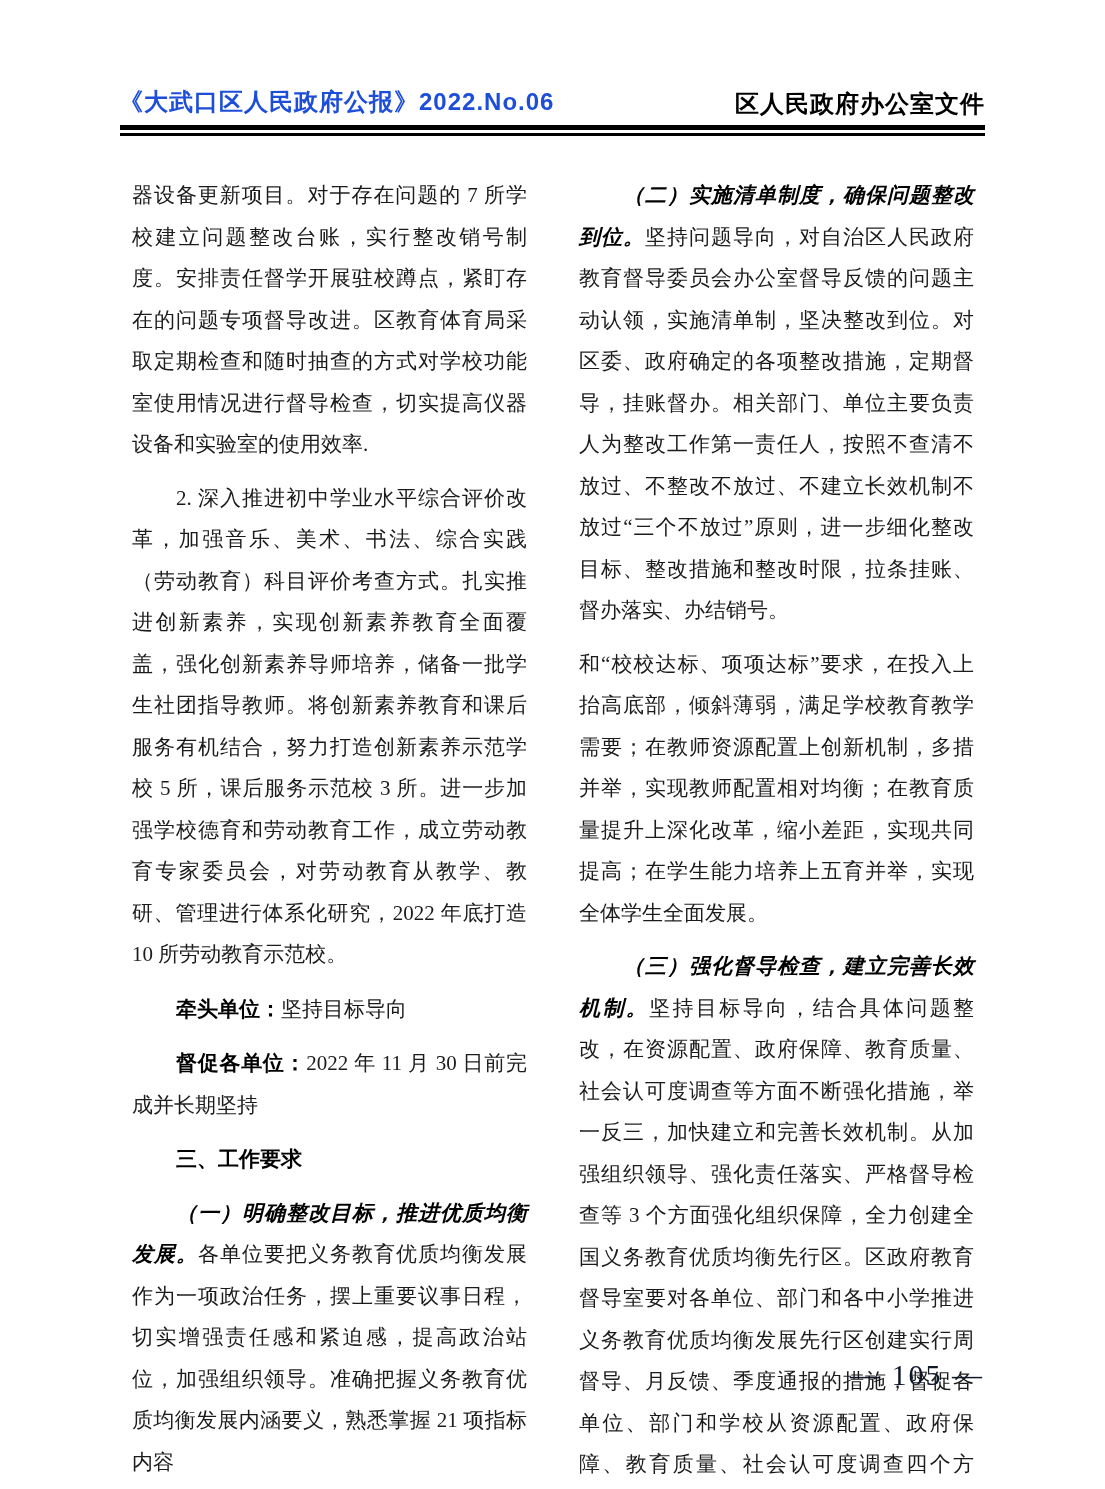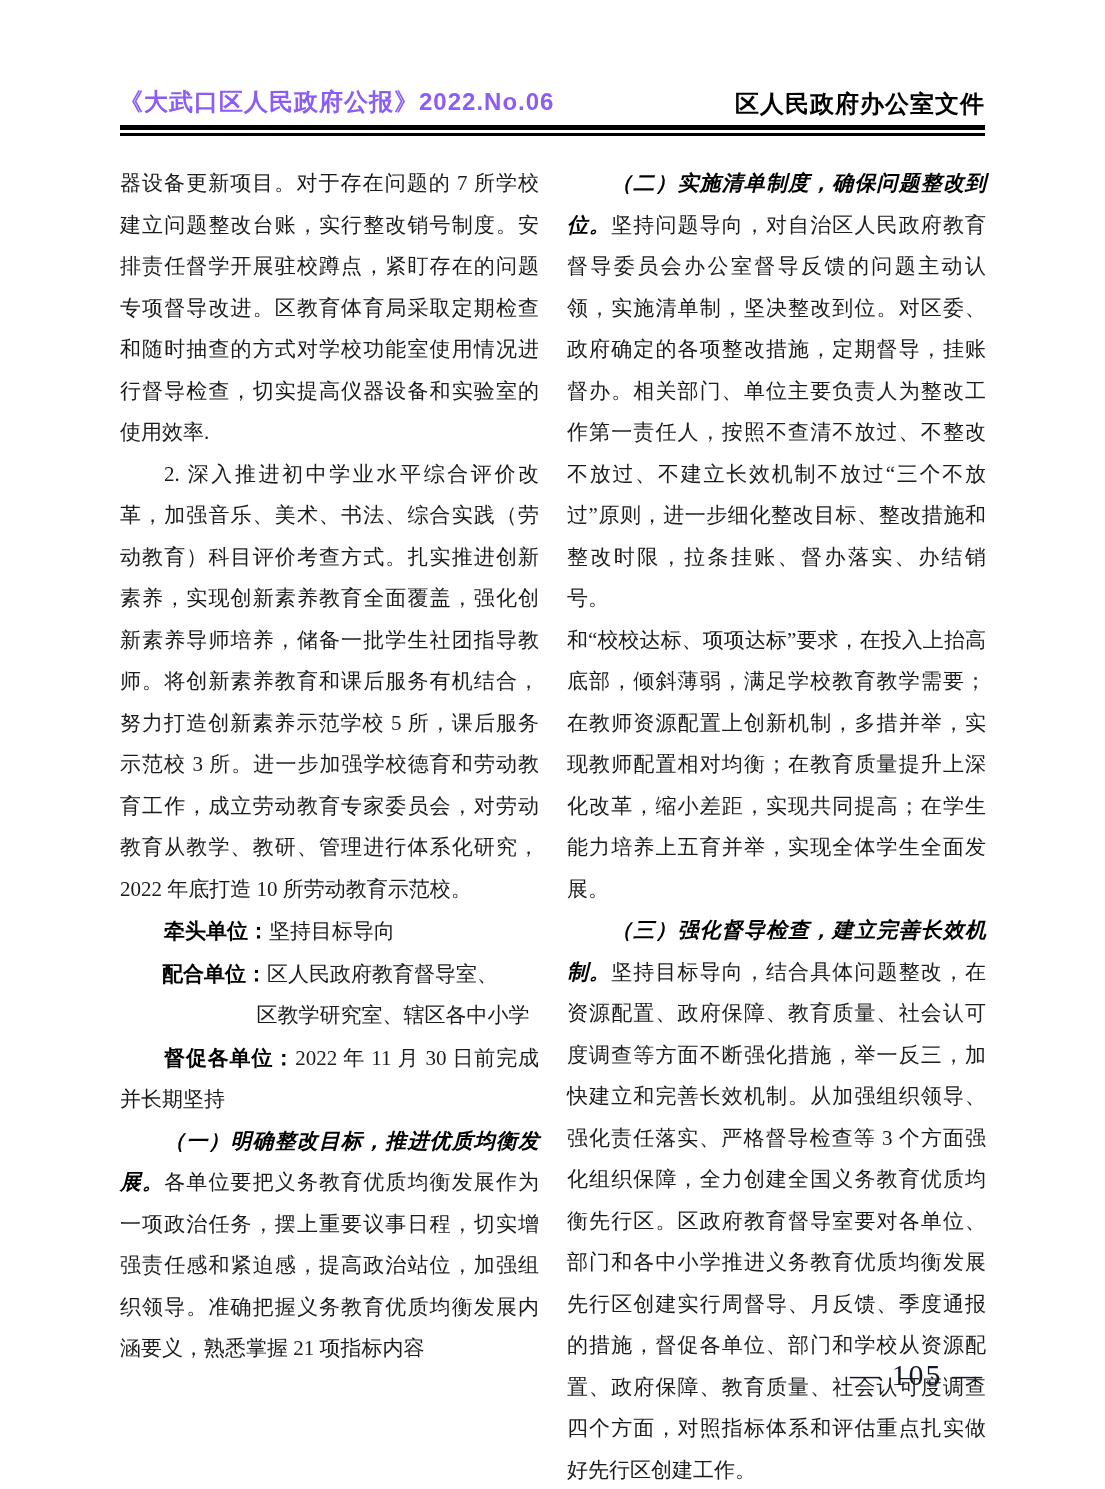--- a/index.html
+++ b/index.html
@@ -18,21 +18,21 @@
   }
   
   .header-left {
     position: absolute;
     left: 119px;
     top: 86px;
     font-family: "Liberation Sans", "DejaVu Sans", sans-serif;
     font-size: 24px;
     font-weight: bold;
     letter-spacing: 1px;
-    color: #8b5cf6;
+    color: #1d4ed8;
     white-space: nowrap;
   }
   .header-right {
     position: absolute;
     right: 120px;
     top: 88px;
     font-family: "Liberation Sans", "DejaVu Sans", sans-serif;
     font-size: 24px;
     font-weight: bold;
     letter-spacing: 1px;
@@ -61,21 +61,21 @@
     left: 120px;
     top: 163px;
     width: 866px;
     display: flex;
     gap: 28px;
   }
   .col {
     width: 419px;
   }
   .para {
-    margin: 0;
+    margin: 12px;
     font-size: 21px;
     line-height: 41.5px;
     text-align: justify;
     color: #1b1b1b;
   }
   .para.first { text-indent: 2.1em; }
   .para.hang  { padding-left: 6.5em; text-indent: -4.5em; }
   .seg-body { font-family: "Liberation Serif", "DejaVu Serif", serif; }
   .seg-label, .seg-heading {
     font-family: "Liberation Sans", "DejaVu Sans", sans-serif;
@@ -111,22 +111,22 @@
   <div class="header-rule">
     <div class="rule-thick"></div>
     <div class="rule-thin"></div>
   </div>
 
   <div class="columns">
     <div class="col" id="col-left">
         <p class="para none"><span class="seg-body">器设备更新项目。对于存在问题的 7 所学校建立问题整改台账，实行整改销号制度。安排责任督学开展驻校蹲点，紧盯存在的问题专项督导改进。区教育体育局采取定期检查和随时抽查的方式对学校功能室使用情况进行督导检查，切实提高仪器设备和实验室的使用效率.</span></p>
         <p class="para first"><span class="seg-body">2. 深入推进初中学业水平综合评价改革，加强音乐、美术、书法、综合实践（劳动教育）科目评价考查方式。扎实推进创新素养，实现创新素养教育全面覆盖，强化创新素养导师培养，储备一批学生社团指导教师。将创新素养教育和课后服务有机结合，努力打造创新素养示范学校 5 所，课后服务示范校 3 所。进一步加强学校德育和劳动教育工作，成立劳动教育专家委员会，对劳动教育从教学、教研、管理进行体系化研究，2022 年底打造 10 所劳动教育示范校。</span></p>
         <p class="para first"><span class="seg-label">牵头单位：</span><span class="seg-body">坚持目标导向</span></p>
-        <p class="para hang"><span class="seg-label">配合单位：</span><span class="seg-body">区人民政府教育督导室、</span><br><span class="seg-body">区教学研究室、辖区各中小学</span></p>
         <p class="para first"><span class="seg-label">督促各单位：</span><span class="seg-body">2022 年 11 月 30 日前完成并长期坚持</span></p>
+        <p class="para first"><span class="seg-heading">三、工作要求</span></p>
         <p class="para first"><span class="seg-subheading">（一）明确整改目标，推进优质均衡发展。</span><span class="seg-body">各单位要把义务教育优质均衡发展作为一项政治任务，摆上重要议事日程，切实增强责任感和紧迫感，提高政治站位，加强组织领导。准确把握义务教育优质均衡发展内涵要义，熟悉掌握 21 项指标内容</span></p>
       </div>
     <div class="col" id="col-right">
         <p class="para first"><span class="seg-subheading">（二）实施清单制度，确保问题整改到位。</span><span class="seg-body">坚持问题导向，对自治区人民政府教育督导委员会办公室督导反馈的问题主动认领，实施清单制，坚决整改到位。对区委、政府确定的各项整改措施，定期督导，挂账督办。相关部门、单位主要负责人为整改工作第一责任人，按照不查清不放过、不整改不放过、不建立长效机制不放过“三个不放过”原则，进一步细化整改目标、整改措施和整改时限，拉条挂账、督办落实、办结销号。</span></p>
         <p class="para none"><span class="seg-body">和“校校达标、项项达标”要求，在投入上抬高底部，倾斜薄弱，满足学校教育教学需要；在教师资源配置上创新机制，多措并举，实现教师配置相对均衡；在教育质量提升上深化改革，缩小差距，实现共同提高；在学生能力培养上五育并举，实现全体学生全面发展。</span></p>
         <p class="para first"><span class="seg-subheading">（三）强化督导检查，建立完善长效机制。</span><span class="seg-body">坚持目标导向，结合具体问题整改，在资源配置、政府保障、教育质量、社会认可度调查等方面不断强化措施，举一反三，加快建立和完善长效机制。从加强组织领导、强化责任落实、严格督导检查等 3 个方面强化组织保障，全力创建全国义务教育优质均衡先行区。区政府教育督导室要对各单位、部门和各中小学推进义务教育优质均衡发展先行区创建实行周督导、月反馈、季度通报的措施，督促各单位、部门和学校从资源配置、政府保障、教育质量、社会认可度调查四个方面，对照指标体系和评估重点扎实做好先行区创建工作。</span></p>
       </div>
   </div>
 
   <div class="page-number">— 105 —</div>

